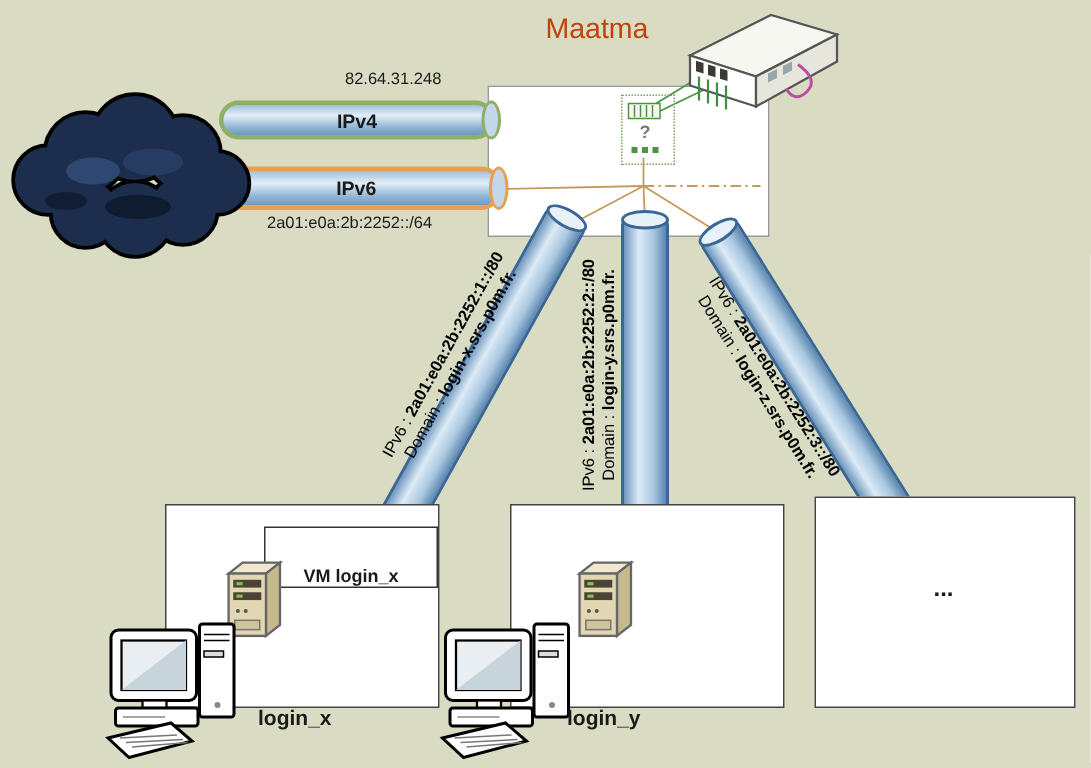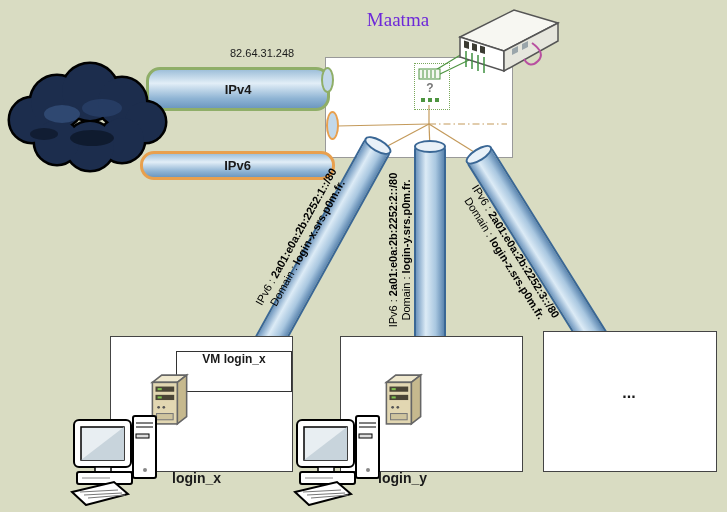--- a/index.html
+++ b/index.html
@@ -1,28 +1,28 @@
 <!DOCTYPE html>
 <html><head>
 <meta charset="utf-8">
 <style>
   html,body{margin:0;padding:0;}
   .stage{position:relative;width:727px;height:512px;background:#d9dcc2;overflow:hidden;
          font-family:"Liberation Sans",sans-serif;color:#1a1a1a;}
   .abs{position:absolute;}
 
-  .title{left:338px;top:9px;width:120px;text-align:center;font-size:19px;color:#6d28d9;font-family:Liberation Serif, serif;}
+  .title{left:338px;top:9px;width:120px;text-align:center;font-size:19px;color:#c2410c;}
 
   .net-box{left:325px;top:57px;width:186px;height:99px;background:#fff;border:1px solid #999;}
 
   .pipe-h{box-sizing:border-box;border-radius:14px;
           background:linear-gradient(to bottom,#9fc0da,#e2eef7 35%,#8fb4d4 75%,#6d98bf);
           display:flex;align-items:center;justify-content:center;font-weight:bold;font-size:13px;}
-  .pipe4{left:146px;top:67px;width:184px;height:44px;border:3px solid #8fae68;}
-  .pipe6{left:140px;top:111px;width:195px;height:29px;border:3px solid #e8a04e;margin-top:40px;}
+  .pipe4{left:146px;top:67px;width:184px;height:26px;border:3px solid #8fae68;}
+  .pipe6{left:140px;top:111px;width:195px;height:29px;border:3px solid #e8a04e;}
   .cap-h{box-sizing:border-box;border-radius:50%;background:#c2d8ea;}
   .cap4{left:321px;top:67px;width:13px;height:26px;border:2px solid #8fae68;}
   .cap6{left:326px;top:111px;width:13px;height:29px;border:2px solid #e8a04e;}
 
   .addr{font-size:11px;}
   .addr4{left:230px;top:47px;width:106px;}
   .addr6{left:178px;top:143px;width:158px;}
 
   .pipe-d{box-sizing:border-box;border:2px solid #3a6795;border-radius:14px/9px;
           background:linear-gradient(to right,#6f97bf,#dcebf6 35%,#a9c7e0 70%,#5c86b0);}
@@ -41,21 +41,21 @@
   .overlay{left:0;top:0;pointer-events:none;}
   .dotrect{left:414px;top:63px;width:34px;height:45px;border:1px dotted #79a85a;}
   .qmark{left:422px;top:81px;width:16px;text-align:center;font-size:12px;font-weight:bold;color:#777;}
   .dots{left:421px;top:98px;display:flex;gap:3px;}
   .dots i{width:4px;height:4px;background:#4d9440;display:block;}
 
   .host-box{background:#fff;border:1px solid #444;}
   .hb1{left:110px;top:336px;width:181px;height:134px;}
   .hb2{left:340px;top:336px;width:181px;height:134px;}
   .hb3{left:543px;top:331px;width:172px;height:139px;}
-  .vm-box{background:#fff;border:1px solid #333;display:flex;align-items:flex-start;justify-content:center;
+  .vm-box{background:#fff;border:1px solid #333;display:flex;align-items:flex-end;justify-content:center;
           font-size:12px;font-weight:bold;}
   .vmb1{left:176px;top:351px;width:114px;height:39px;}
   .vmb2{left:402px;top:351px;width:116px;height:39px;}
   .host-name{font-weight:bold;font-size:14px;text-align:left;}
   .hn1{left:172px;top:470px;width:110px;}
   .hn2{left:378px;top:470px;width:110px;}
   .ellipsis{left:579px;top:384px;width:100px;text-align:center;font-weight:bold;font-size:16px;}
 </style>
 </head>
 <body>
@@ -127,20 +127,21 @@
   <div class="abs pipe-h pipe4">
     <span>IPv4</span>
   </div>
   <div class="abs cap-h cap4"></div>
   <div class="abs pipe-h pipe6">
     <span>IPv6</span>
   </div>
   <div class="abs cap-h cap6"></div>
 
   <div class="abs addr addr4">82.64.31.248</div>
+  <div class="abs addr addr6">2a01:e0a:2b:2252::/64</div>
 
   <svg class="abs" style="left:2px;top:40px" width="170" height="140" viewBox="0 0 170 140">
     <g stroke="#000" stroke-width="5" fill="#1c2d4d">
       <circle cx="30" cy="80" r="22"></circle>
         <circle cx="55" cy="62" r="26"></circle>
       <circle cx="88" cy="52" r="28"></circle>
         <circle cx="120" cy="62" r="24"></circle>
       <circle cx="143" cy="82" r="20"></circle>
         <circle cx="120" cy="100" r="22"></circle>
       <circle cx="88" cy="106" r="24"></circle>

